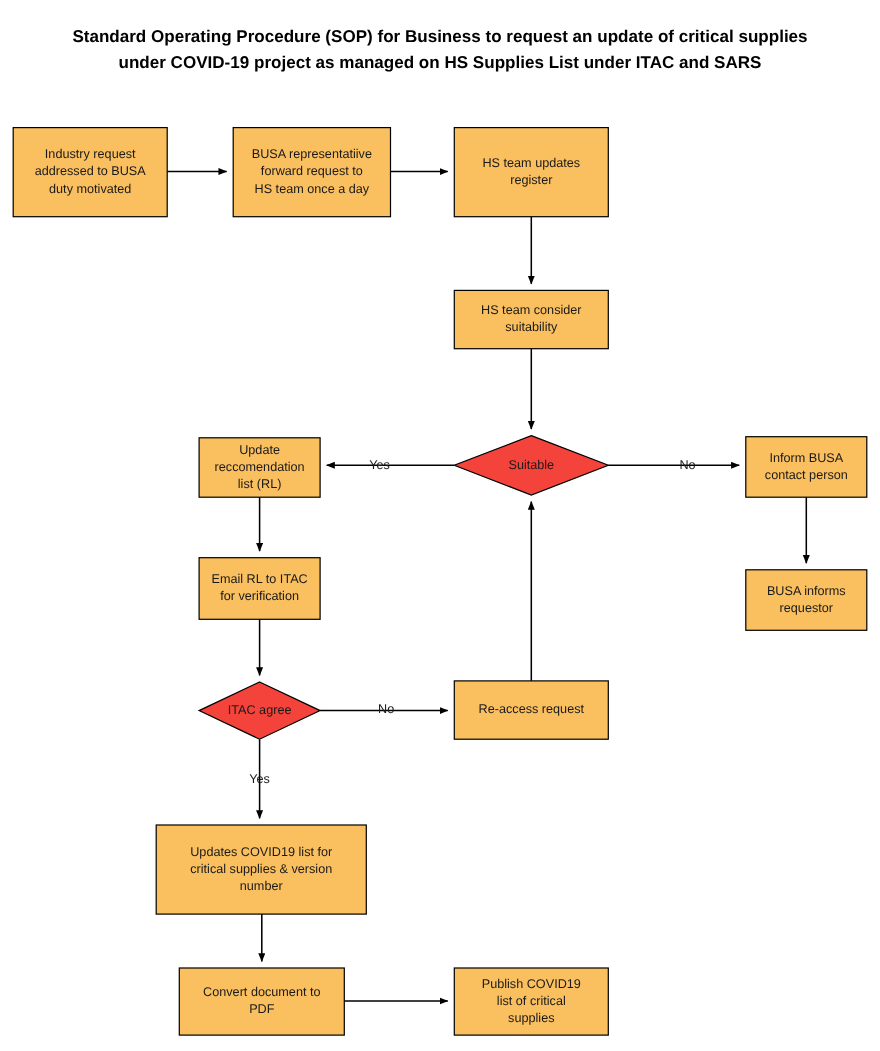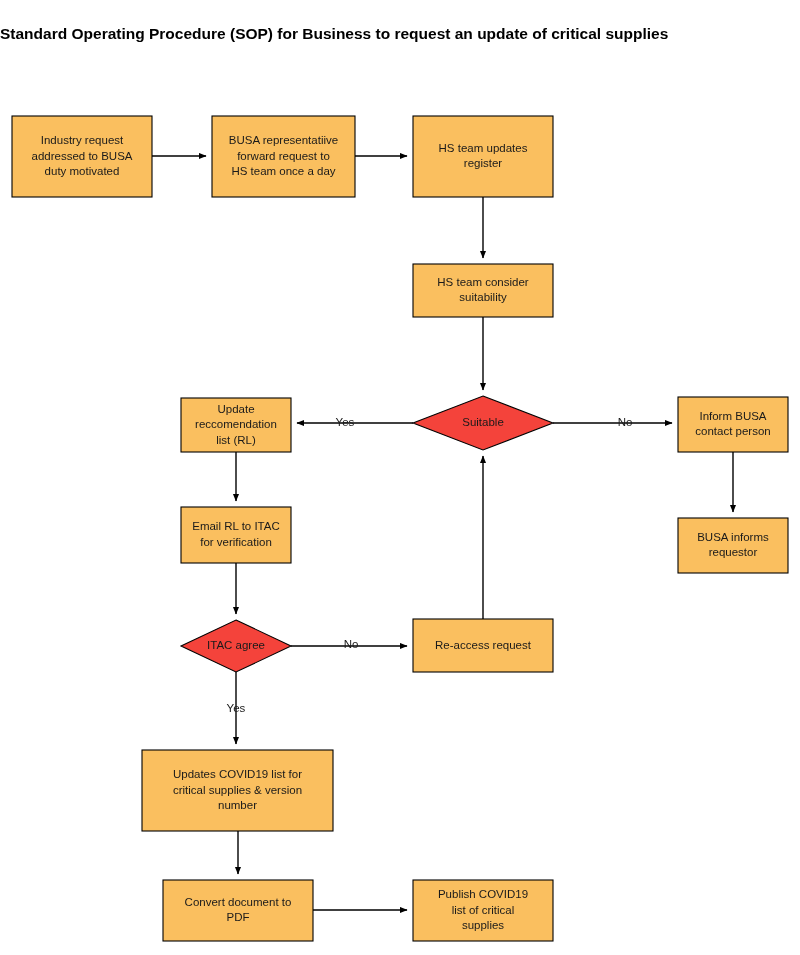--- a/index.html
+++ b/index.html
@@ -12,20 +12,21 @@
     height: 955px;
     font-family: "Liberation Sans", sans-serif;
     overflow: hidden;
     position: relative;
   }
   #chart-title {
     position: absolute;
     top: 22px;
     left: 0;
     width: 800px;
+    text-align: center;
     font-size: 15.5px;
     font-weight: bold;
     color: #000000;
     line-height: 1.55;
   }
   #chart-title .line {
     display: block;
     white-space: nowrap;
   }
   #flow-svg {
@@ -55,20 +56,21 @@
     fill: #1a1a1a;
     text-anchor: middle;
     dominant-baseline: middle;
   }
 </style>
 </head>
 <body>
 
 <div id="chart-title">
   <span class="line">Standard Operating Procedure (SOP) for Business to request an update of critical supplies</span>
+  <span class="line">under COVID-19 project as managed on HS Supplies List under ITAC and SARS</span>
 </div>
 
 <svg id="flow-svg" width="800" height="955">
   <defs>
     <marker id="arrowhead" markerWidth="9" markerHeight="9" refX="7.4" refY="3.2" orient="auto" markerUnits="userSpaceOnUse">
       <path d="M0,0 L8,3.2 L0,6.4 z" fill="#000000"></path>
     </marker>
   </defs>
   <g id="edges-layer">
       <path d="M152,156 L206,156" class="edge-line" marker-end="url(#arrowhead)" stroke="#000000"></path>

